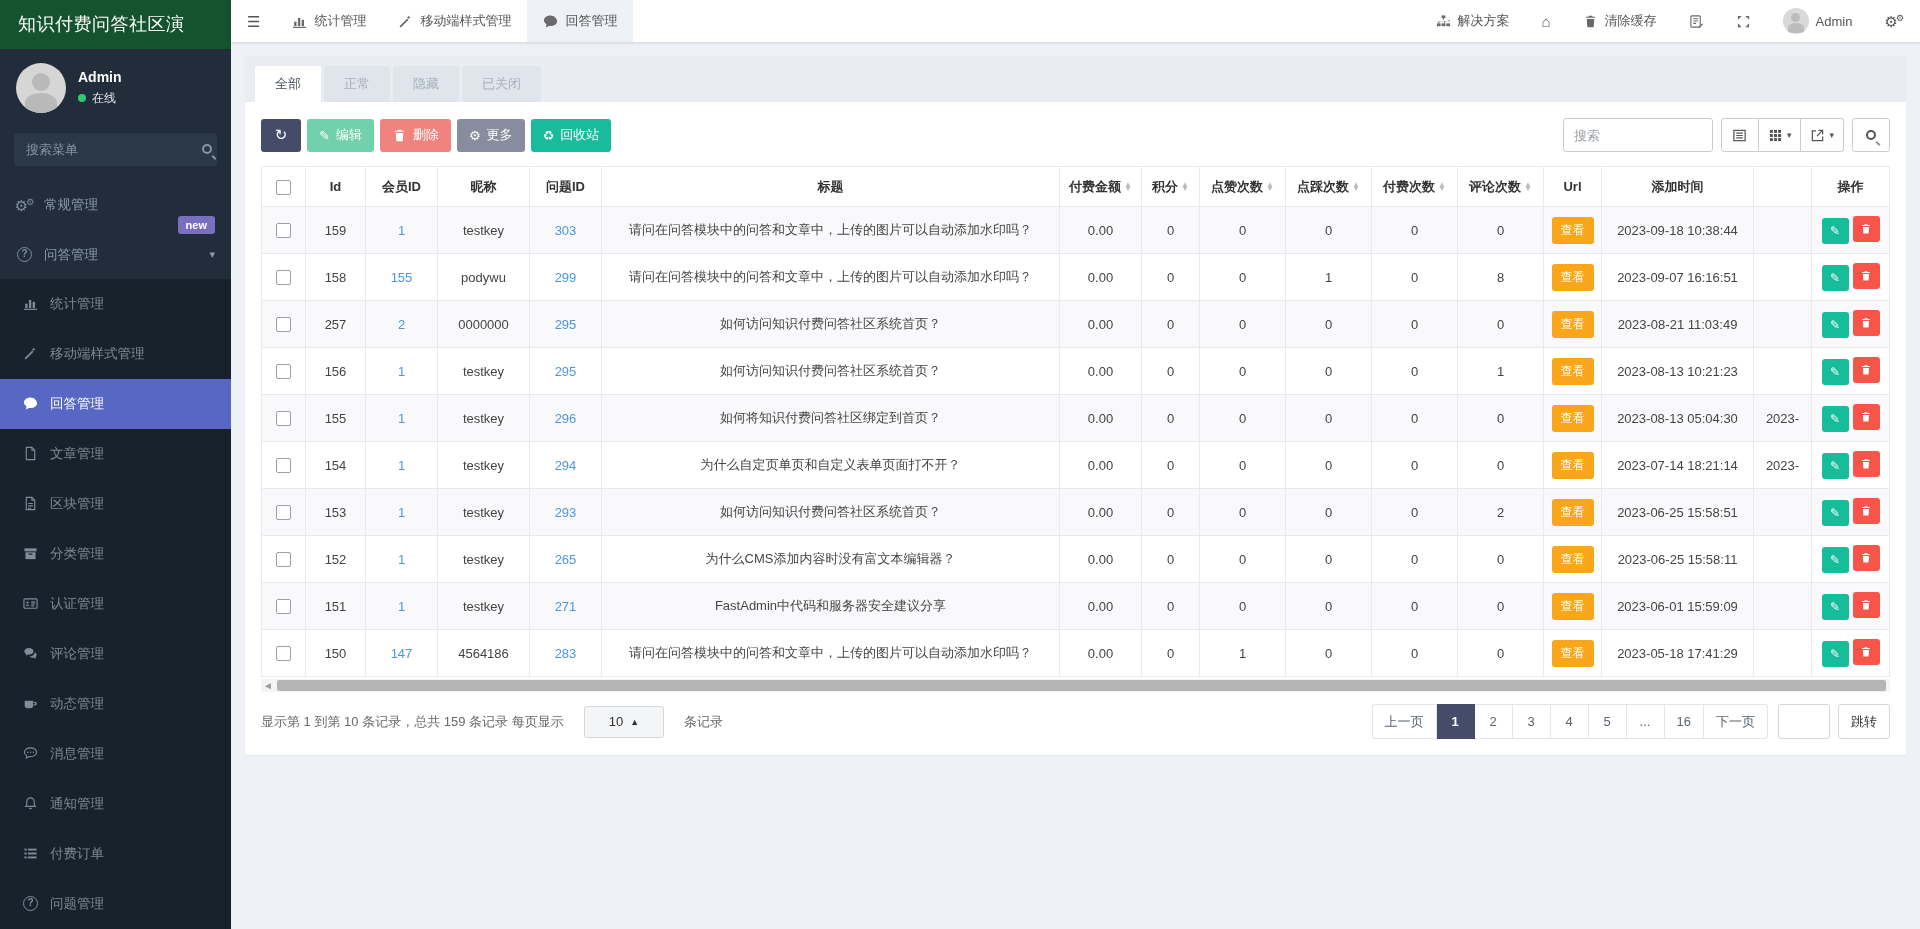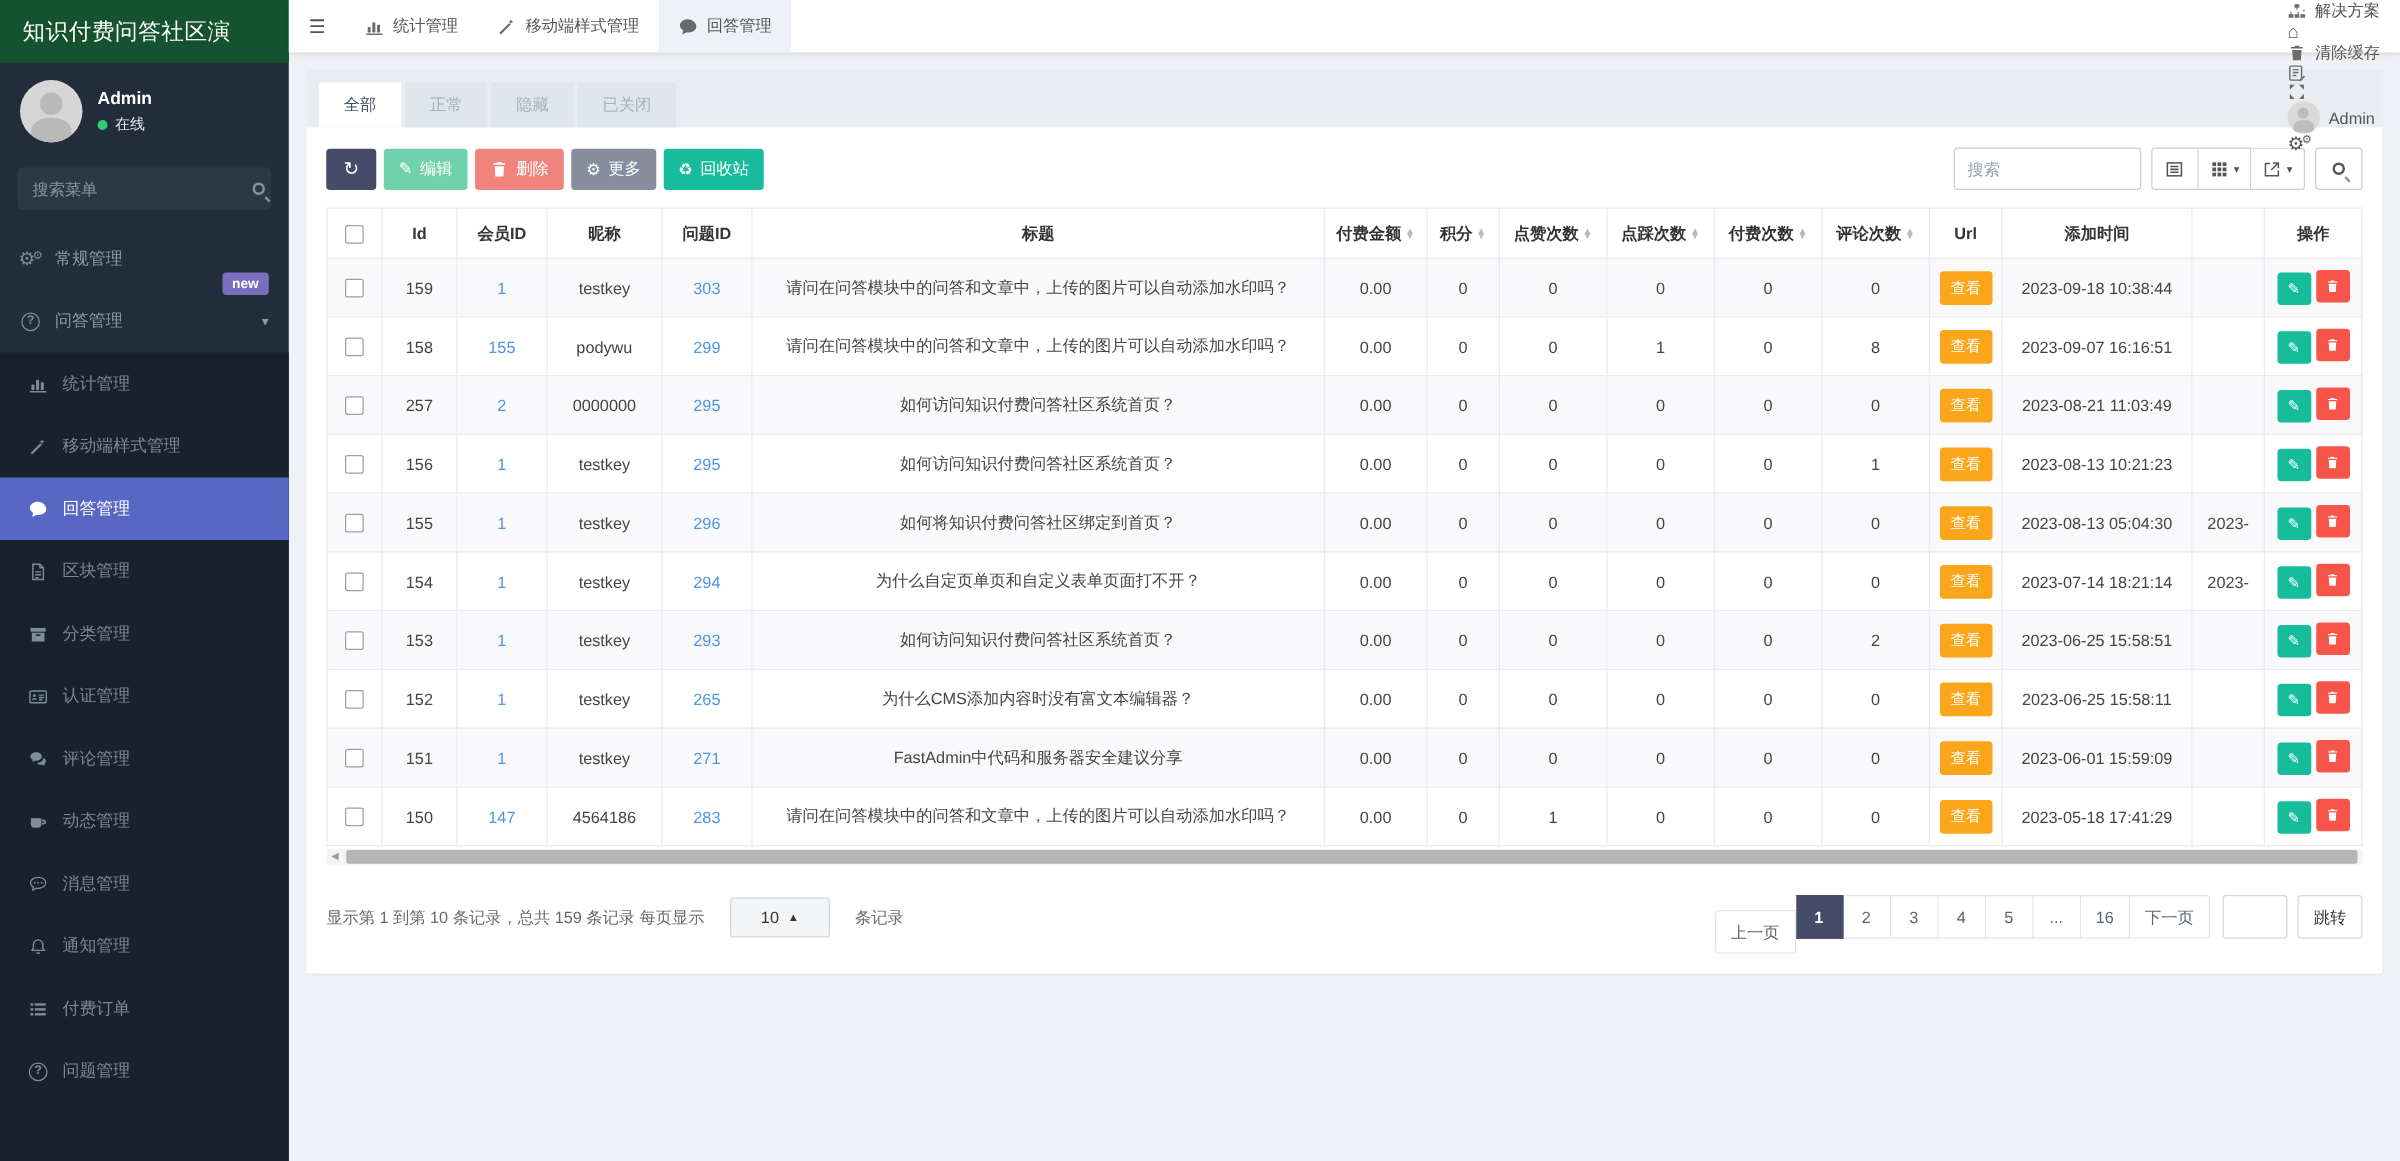--- a/index.html
+++ b/index.html
@@ -33,21 +33,21 @@
   .submenu .nav-item.active .ic { color:#fff; }
   svg.i { width:15px; height:15px; display:block; }
   .qmark { width:15px; height:15px; border:1.5px solid currentColor; border-radius:50%; font-size:10px; line-height:12px; text-align:center; font-weight:bold; }
 
   
   .main { flex:1; display:flex; flex-direction:column; }
   .topbar { height:42px; background:#fff; display:flex; align-items:stretch; box-shadow:0 1px 3px rgba(0,0,0,.12); position:relative; z-index:5; }
   .tb-item { display:flex; align-items:center; gap:7px; padding:0 16px; color:#555; cursor:pointer; font-size:13px; }
   .tb-item .ic { color:#6a6a6a; display:inline-flex; }
   .tb-item.active { background:#eef1f5; }
-  .tb-right { margin-left:auto; display:flex; align-items:stretch;flex-direction:column; }
+  .tb-right { margin-left:auto; display:flex; align-items:stretch; }
   .glyph { font-size:15px; line-height:1; }
   .cogs-small { font-size:9px; vertical-align:super; margin-left:-2px; }
   .tb-avatar { width:26px; height:26px; border-radius:50%; background:#d9d9d9; position:relative; overflow:hidden; }
   .tb-avatar::before { content:""; position:absolute; width:9px; height:9px; border-radius:50%; background:#bcbcbc; left:8px; top:5px; }
   .tb-avatar::after { content:""; position:absolute; width:16px; height:10px; border-radius:50% 50% 0 0; background:#bcbcbc; left:5px; top:15px; }
 
   
   .content { padding:14px; flex:1; }
   .panel { background:#fff; border-radius:2px; box-shadow:0 1px 2px rgba(0,0,0,.05); }
   .panel-heading { background:#e9edf1; padding:10px 10px 0; border-radius:2px 2px 0 0; }
@@ -98,21 +98,21 @@
   
   .table-footer { display:flex; align-items:center; margin-top:12px; }
   .summary { color:#676a6c; font-size:13px; display:flex; align-items:center; gap:20px; }
   .pagesize { border:1px solid #d4d8dc; background:#f4f5f6; border-radius:3px; height:32px; padding:0 24px; display:inline-flex; align-items:center; gap:7px; cursor:pointer; color:#333; }
   .pagesize .caret-up { font-size:9px; color:#333; }
   .pager { margin-left:auto; display:flex; align-items:center; }
   .page-item { min-width:38px; height:35px; padding:0 12px; display:inline-flex; align-items:center; justify-content:center; background:#fff; border:1px solid #e2e6ea; border-left:none; color:#5a6570; font-size:13px; cursor:pointer; }
   .page-item:first-child { border-left:1px solid #e2e6ea; border-radius:3px 0 0 3px; }
   .page-item.last { border-radius:0 3px 3px 0; }
   .page-item.active { background:#444c69; border-color:#444c69; color:#fff; font-weight:bold; }
-  .page-item.muted { color:#5a6570;margin-top:24px; }
+  .page-item.muted { color:#5a6570; }
   .jump-input { width:52px; height:35px; border:1px solid #d4d8dc; border-radius:3px; margin-left:10px; outline:none; padding:0 6px; font-family:inherit; }
   .jump-btn { height:35px; border:1px solid #d4d8dc; background:#fff; border-radius:3px; margin-left:8px; padding:0 12px; font-size:13px; color:#333; cursor:pointer; font-family:inherit; }
 </style>
 </head>
 <body>
 
 <aside class="sidebar">
   <div class="brand">知识付费问答社区演</div>
 
   <div class="userpanel">
@@ -166,20 +166,29 @@
         </span>
       <span>移动端样式管理</span>
     </div>
     <div class="nav-item active">
       <span class="ic">
           <svg class="i" viewBox="0 0 16 16" fill="currentColor">
             <path d="M8 1.5c-3.9 0-7 2.3-7 5.2 0 1.7 1 3.2 2.7 4.1L3 14.5l3.4-1.7c.5.1 1 .1 1.6.1 3.9 0 7-2.3 7-5.2S11.9 1.5 8 1.5z"></path>
           </svg>
         </span>
       <span>回答管理</span>
+    </div>
+    <div class="nav-item">
+      <span class="ic">
+          <svg class="i" viewBox="0 0 16 16" fill="none" stroke="currentColor" stroke-width="1.2">
+            <path d="M3.5 1.5h6l3 3v10h-9z"></path>
+            <path d="M9.5 1.5v3h3"></path>
+          </svg>
+        </span>
+      <span>文章管理</span>
     </div>
     <div class="nav-item">
       <span class="ic">
           <svg class="i" viewBox="0 0 16 16" fill="none" stroke="currentColor" stroke-width="1.2">
             <path d="M3.5 1.5h6l3 3v10h-9z"></path>
             <path d="M9.5 1.5v3h3M5.5 8h5M5.5 10.5h5M5.5 13h3"></path>
           </svg>
         </span>
       <span>区块管理</span>
     </div>

